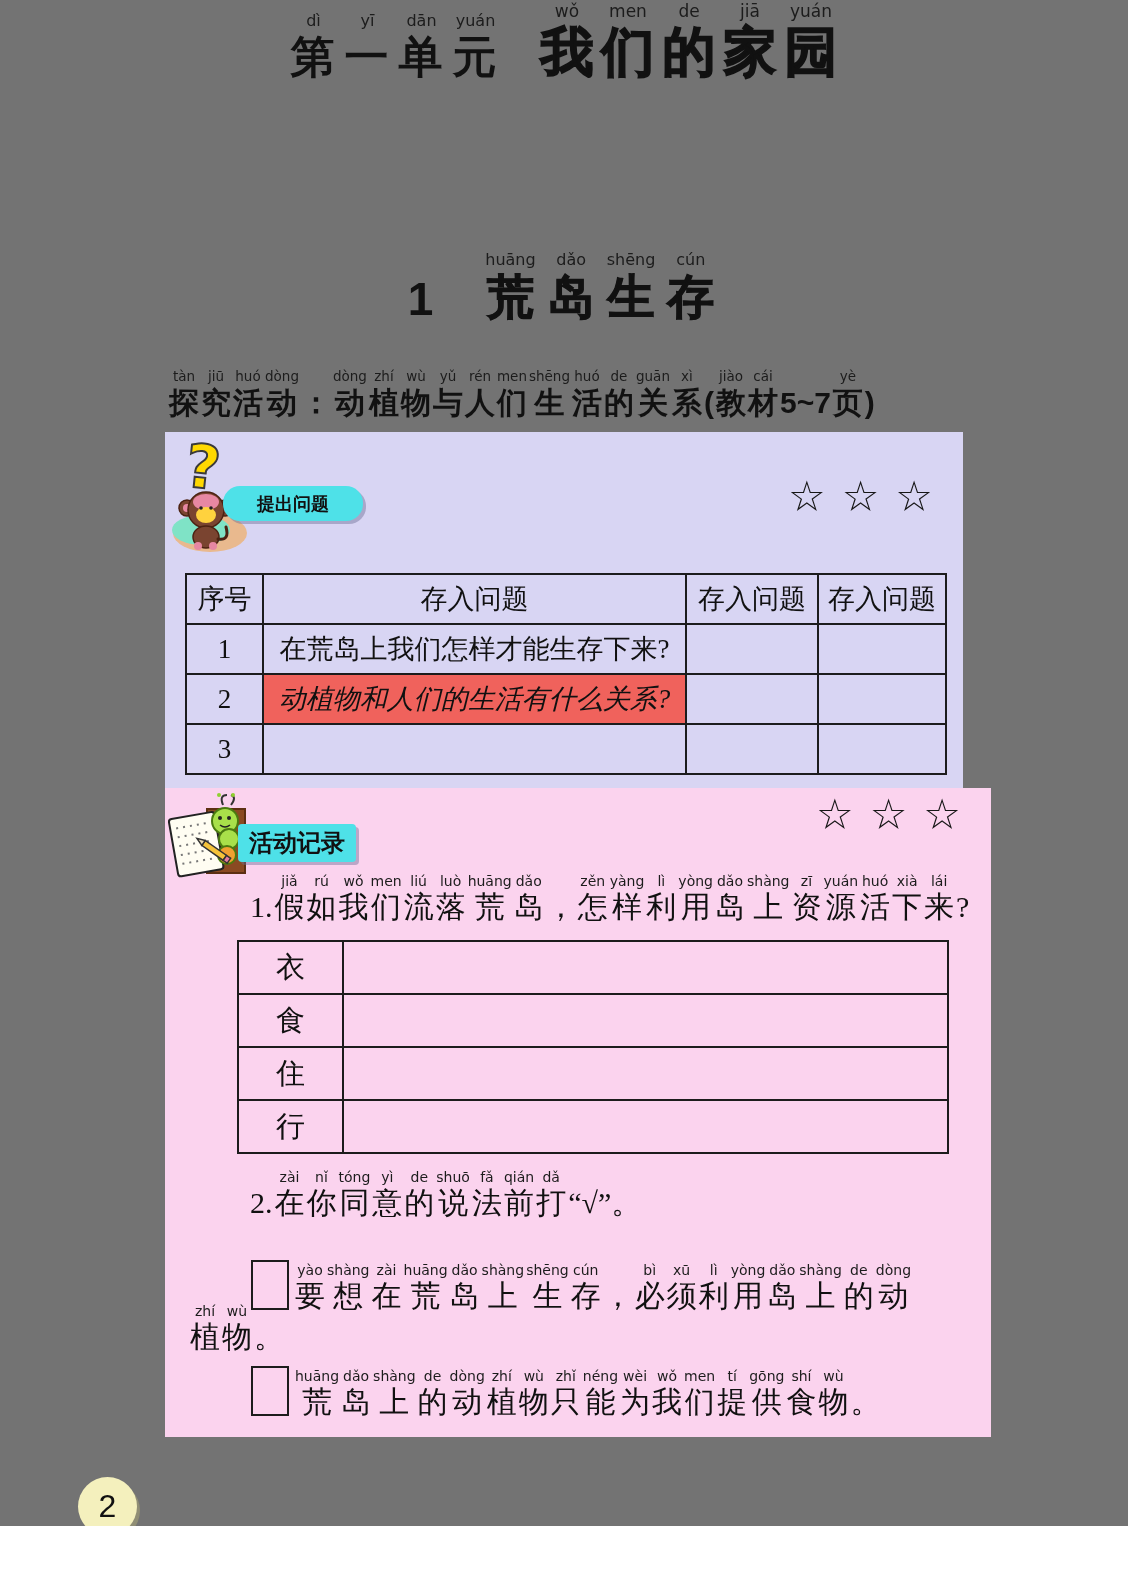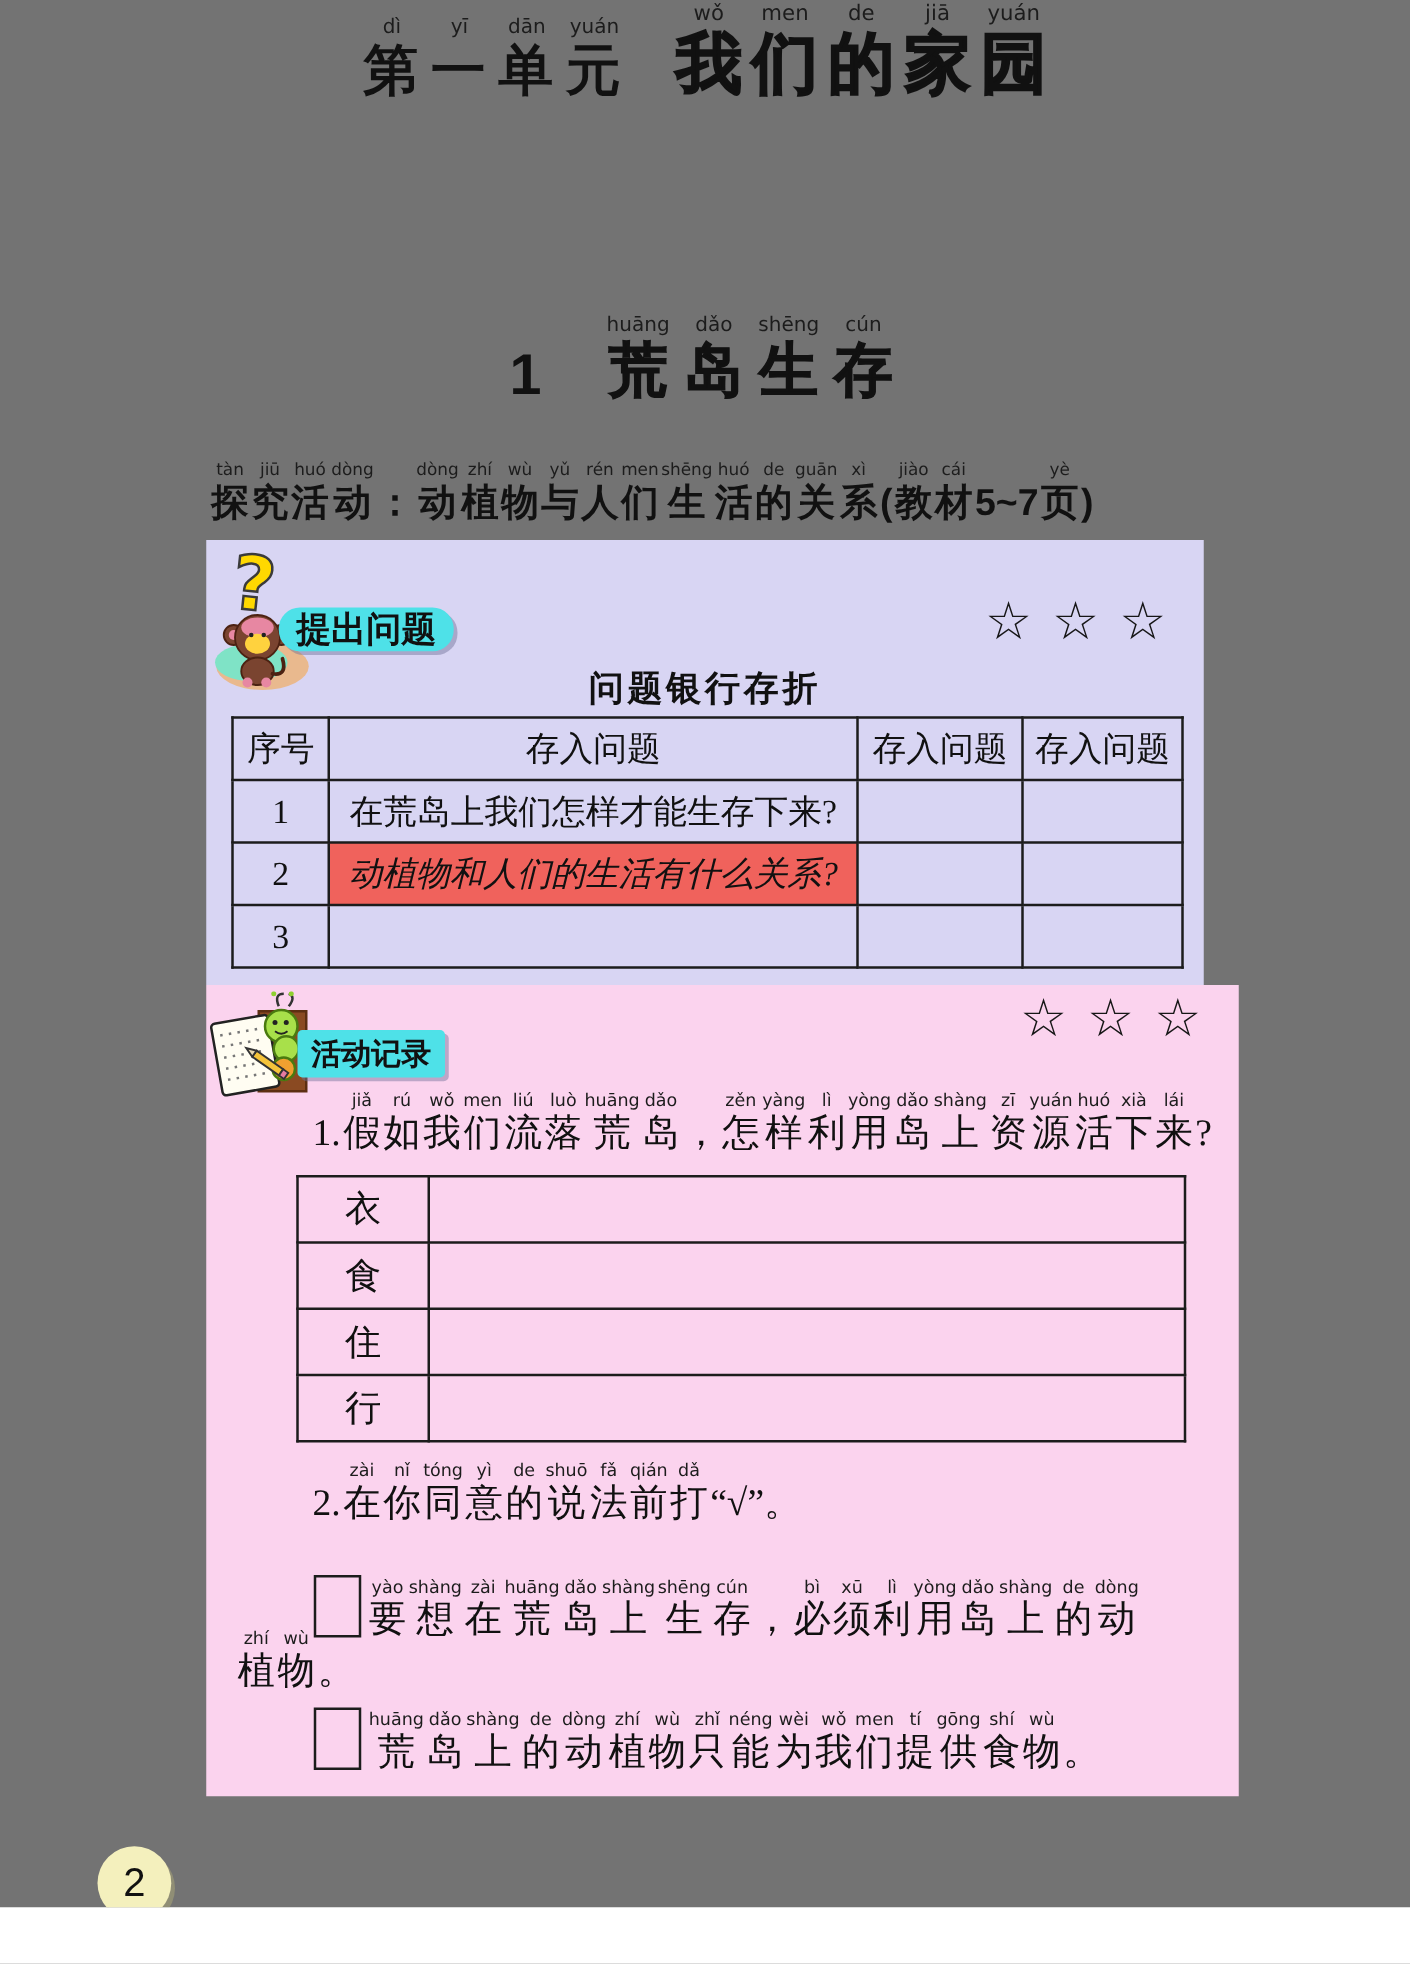--- a/index.html
+++ b/index.html
@@ -40,21 +40,21 @@
   
   .panel{position:absolute;left:165px;width:798px;}
   .panel-questions{top:432px;height:356px;background:var(--panel-purple);}
   .panel-record{top:788px;height:649px;background:var(--panel-pink);padding-left:28px;}
   .badge{
     position:absolute;background:var(--badge-cyan);
     display:flex;align-items:center;justify-content:center;
     font-weight:bold;color:#111;
     box-shadow:3px 3px 0 rgba(110,110,150,.45);
   }
-  .badge-questions{left:58px;top:54px;width:140px;height:35px;font-size:28px;border-radius:17px;}
+  .badge-questions{left:58px;top:54px;width:140px;height:35px;font-size:18px;border-radius:17px;}
   .badge-record{left:73px;top:36px;width:118px;height:38px;font-size:24px;border-radius:4px;}
   .stars{position:absolute;right:14px;font-size:42px;letter-spacing:16px;color:var(--star);line-height:1;}
   .stars-questions{top:44px;}
   .stars-record{top:6px;}
   .bank-title{position:absolute;left:0;top:100px;width:100%;text-align:center;font-size:28px;font-weight:bold;letter-spacing:3px;}
 
   
   table{border-collapse:collapse;table-layout:fixed;}
   .bank-table{position:absolute;left:20px;top:141px;width:760px;}
   .bank-table th,.bank-table td{border:2px solid #1c1c1c;text-align:center;vertical-align:middle;padding:0;}
@@ -267,21 +267,20 @@
       <circle cx="35" cy="110" r="4" fill="#e787a2"></circle>
       <circle cx="50" cy="110" r="4" fill="#e787a2"></circle>
     </svg>
 
     <div class="badge badge-questions">
       <span>提出问题</span>
     </div>
 
     <div class="stars stars-questions">☆☆☆</div>
 
-    <div class="bank-title">问题银行存折</div>
 
     <table class="bank-table">
       <colgroup>
           <col style="width:77px">
           <col style="width:423px">
           <col style="width:132px">
           <col style="width:128px">
         </colgroup>
       <thead>
         <tr>

